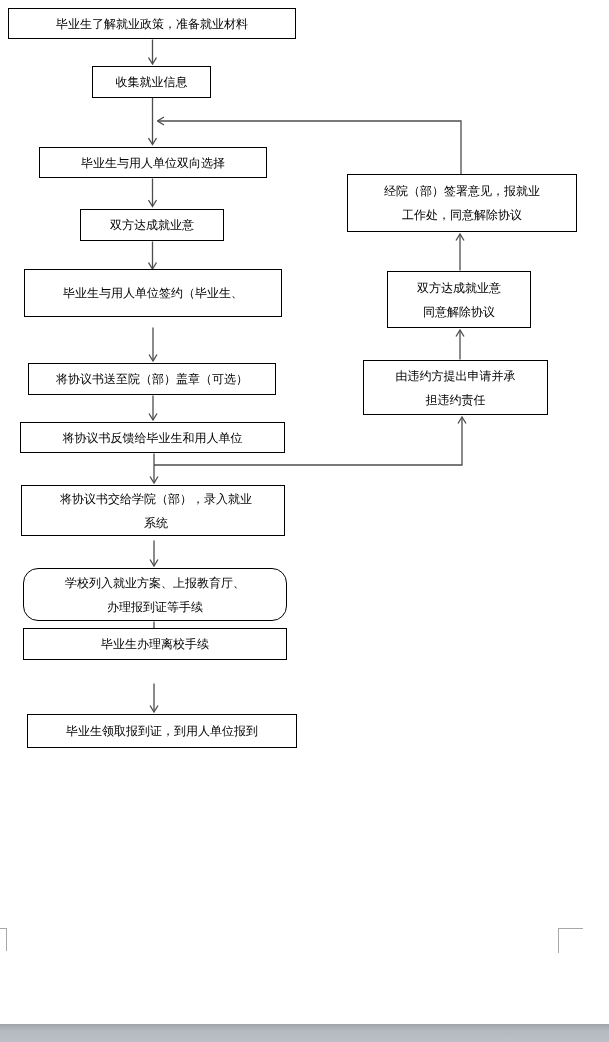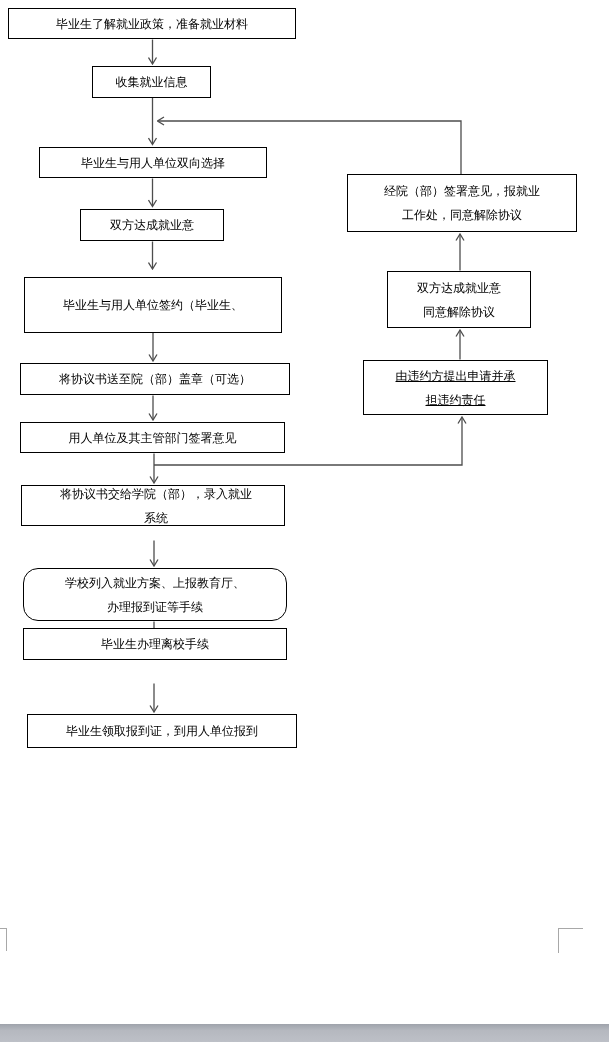--- a/index.html
+++ b/index.html
@@ -21,31 +21,31 @@
     border:1.5px solid #000;background:#fff;
     display:flex;flex-direction:column;align-items:center;justify-content:center;
     text-align:center;font-size:12px;line-height:24px;color:#000;
     white-space:nowrap;
   }
   
   .b1 {left:8px;  top:8px;   width:288px;height:31px;}
   .b2 {left:92px; top:66px;  width:119px;height:32px;}
   .b3 {left:39px; top:147px; width:228px;height:31px;}
   .b4 {left:80px; top:209px; width:144px;height:32px;}
-  .b5 {left:24px; top:277px; width:258px;height:56px;}
-  .b6 {left:20px; top:363px; width:270px;height:32px;}
+  .b5 {left:24px; top:269px; width:258px;height:48px;}
+  .b6 {left:28px; top:363px; width:248px;height:32px;}
   .b7 {left:20px; top:422px; width:265px;height:31px;}
-  .b8 {left:21px; top:485px; width:264px;height:41px;padding-left:6px;}
+  .b8 {left:21px; top:485px; width:264px;height:51px;padding-left:6px;}
   .b9 {left:23px; top:568px; width:264px;height:53px;border-radius:15px;}
   .b10{left:23px; top:628px; width:264px;height:32px;}
   .b11{left:27px; top:714px; width:270px;height:34px;}
   
   .r1 {left:347px;top:174px; width:230px;height:58px;}
   .r2 {left:387px;top:271px; width:144px;height:57px;}
-  .r3 {left:363px;top:360px; width:185px;height:55px;text-decoration:underline;}
+  .r3 {left:363px;top:360px; width:185px;height:55px;}
 
   
   .mark{position:absolute;background:#a8a8a8;}
   .mark-left-h {left:0;    top:928px;width:7px; height:1px;}
   .mark-left-v {left:6px;  top:928px;width:1px; height:23px;}
   .mark-right-h{left:558px;top:928px;width:25px;height:1px;}
   .mark-right-v{left:558px;top:928px;width:1px; height:25px;}
 
   .bottom-bar{
     position:absolute;left:0;top:1024px;width:609px;height:18px;
@@ -99,21 +99,21 @@
 
   <div class="fb b5">
     <span>毕业生与用人单位签约（毕业生、</span>
   </div>
 
   <div class="fb b6">
     <span>将协议书送至院（部）盖章（可选）</span>
   </div>
 
   <div class="fb b7">
-    <span>用人单位及其主管部门签署意见</span>
+    <span>将协议书反馈给毕业生和用人单位</span>
   </div>
 
   <div class="fb b8">
     <span>将协议书交给学院（部），录入就业</span>
     <span>系统</span>
   </div>
 
   <div class="fb b9">
     <span>学校列入就业方案、上报教育厅、</span>
     <span>办理报到证等手续</span>

